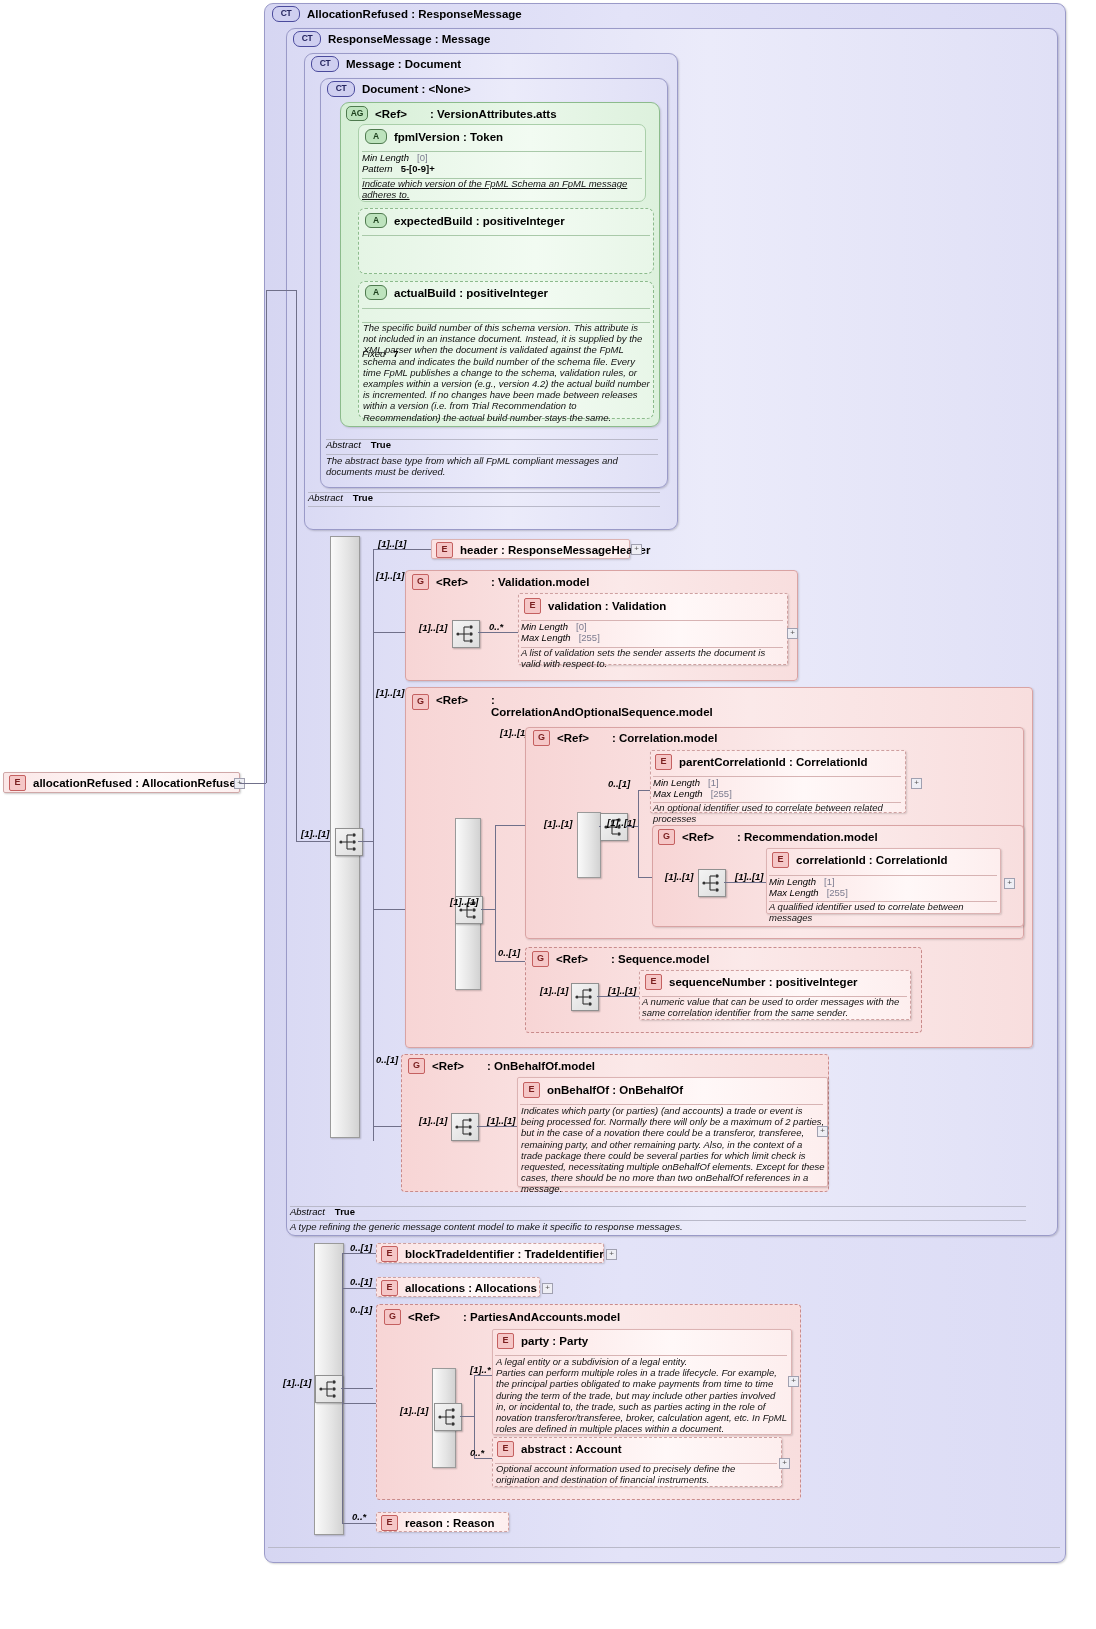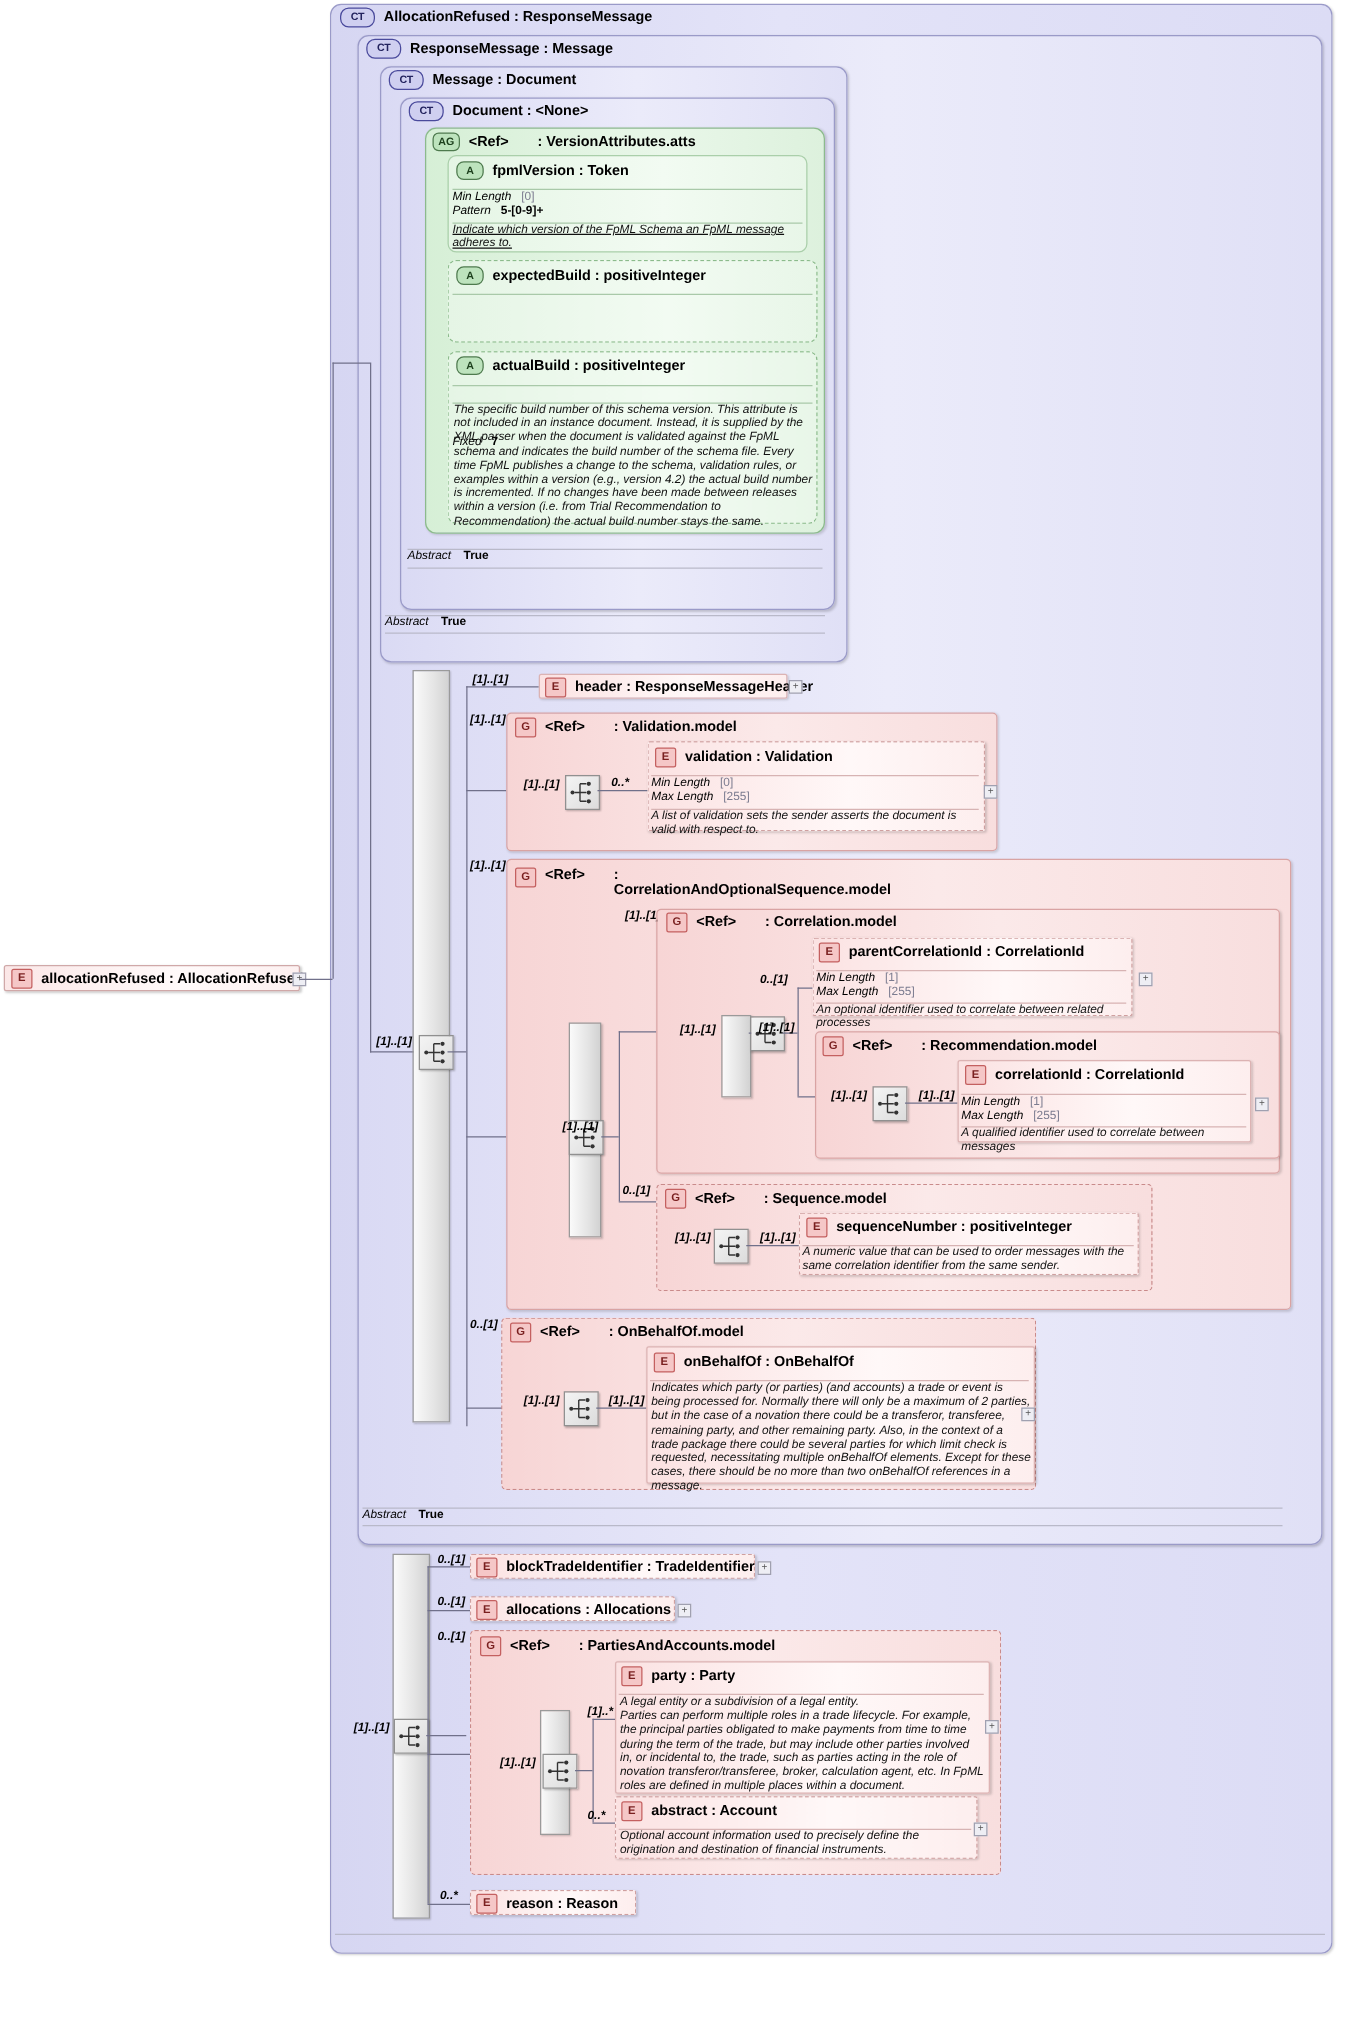--- a/index.html
+++ b/index.html
@@ -233,20 +233,21 @@
     <div><span>Fixed</span><span class="fv dark">7</span></div>
   </div>
   <div class="abs rule green" style="left:362px;top:320px;width:288px;"></div>
   <div class="abs doc" style="left:363px;top:322px;width:290px;">The specific build number of this schema version. This attribute is not included in an instance document. Instead, it is supplied by the XML parser when the document is validated against the FpML schema and indicates the build number of the schema file. Every time FpML publishes a change to the schema, validation rules, or examples within a version (e.g., version 4.2) the actual build number is incremented. If no changes have been made between releases within a version (i.e. from Trial Recommendation to Recommendation) the actual build number stays the same.</div>
 
   <div class="abs rule" style="left:326px;top:437px;width:332px;"></div>
   <div class="abs abstractrow" style="left:326px;top:439px;">
     <span>Abstract</span><b>True</b>
   </div>
   <div class="abs rule" style="left:326px;top:452px;width:332px;"></div>
+  <div class="abs doc" style="left:326px;top:455px;width:330px;">The abstract base type from which all FpML compliant messages and documents must be derived.</div>
 
   <div class="abs rule" style="left:308px;top:490px;width:352px;"></div>
   <div class="abs abstractrow" style="left:308px;top:492px;">
     <span>Abstract</span><b>True</b>
   </div>
   <div class="abs rule" style="left:308px;top:504px;width:352px;"></div>
 
   <div class="abs rootbox" style="left:3px;top:772px;width:237px;height:21px;border-radius:2px;"></div>
   <div class="abs hdr" style="left:9px;top:775px;">
     <span class="badge badge-e">E</span>
@@ -498,20 +499,21 @@
   </div>
   <div class="abs rule pink" style="left:520px;top:1102px;width:303px;"></div>
   <div class="abs doc" style="left:521px;top:1105px;width:304px;">Indicates which party (or parties) (and accounts) a trade or event is being processed for. Normally there will only be a maximum of 2 parties, but in the case of a novation there could be a transferor, transferee, remaining party, and other remaining party. Also, in the context of a trade package there could be several parties for which limit check is requested, necessitating multiple onBehalfOf elements. Except for these cases, there should be no more than two onBehalfOf references in a message.</div>
   <div class="plus" style="left:817px;top:1126px;">+</div>
 
   <div class="abs rule" style="left:290px;top:1204px;width:736px;"></div>
   <div class="abs abstractrow" style="left:290px;top:1206px;">
     <span>Abstract</span><b>True</b>
   </div>
   <div class="abs rule" style="left:290px;top:1218px;width:736px;"></div>
+  <div class="abs doc" style="left:290px;top:1221px;width:730px;">A type refining the generic message content model to make it specific to response messages.</div>
 
   <div class="vbar" style="left:314px;top:1243px;width:28px;height:290px;"></div>
   <div class="compositor" style="left:315px;top:1375px;">
     <svg width="26" height="26" viewBox="0 0 26 26">
       <circle cx="5" cy="13" r="1.6" fill="#333"></circle>
       <line x1="6.5" y1="13" x2="11" y2="13" stroke="#333" stroke-width="1.1"></line>
       <line x1="11" y1="6" x2="11" y2="20" stroke="#333" stroke-width="1.1"></line>
       <line x1="11" y1="6" x2="16" y2="6" stroke="#333" stroke-width="1.1"></line>
       <line x1="11" y1="13" x2="16" y2="13" stroke="#333" stroke-width="1.1"></line>
       <line x1="11" y1="20" x2="16" y2="20" stroke="#333" stroke-width="1.1"></line>

